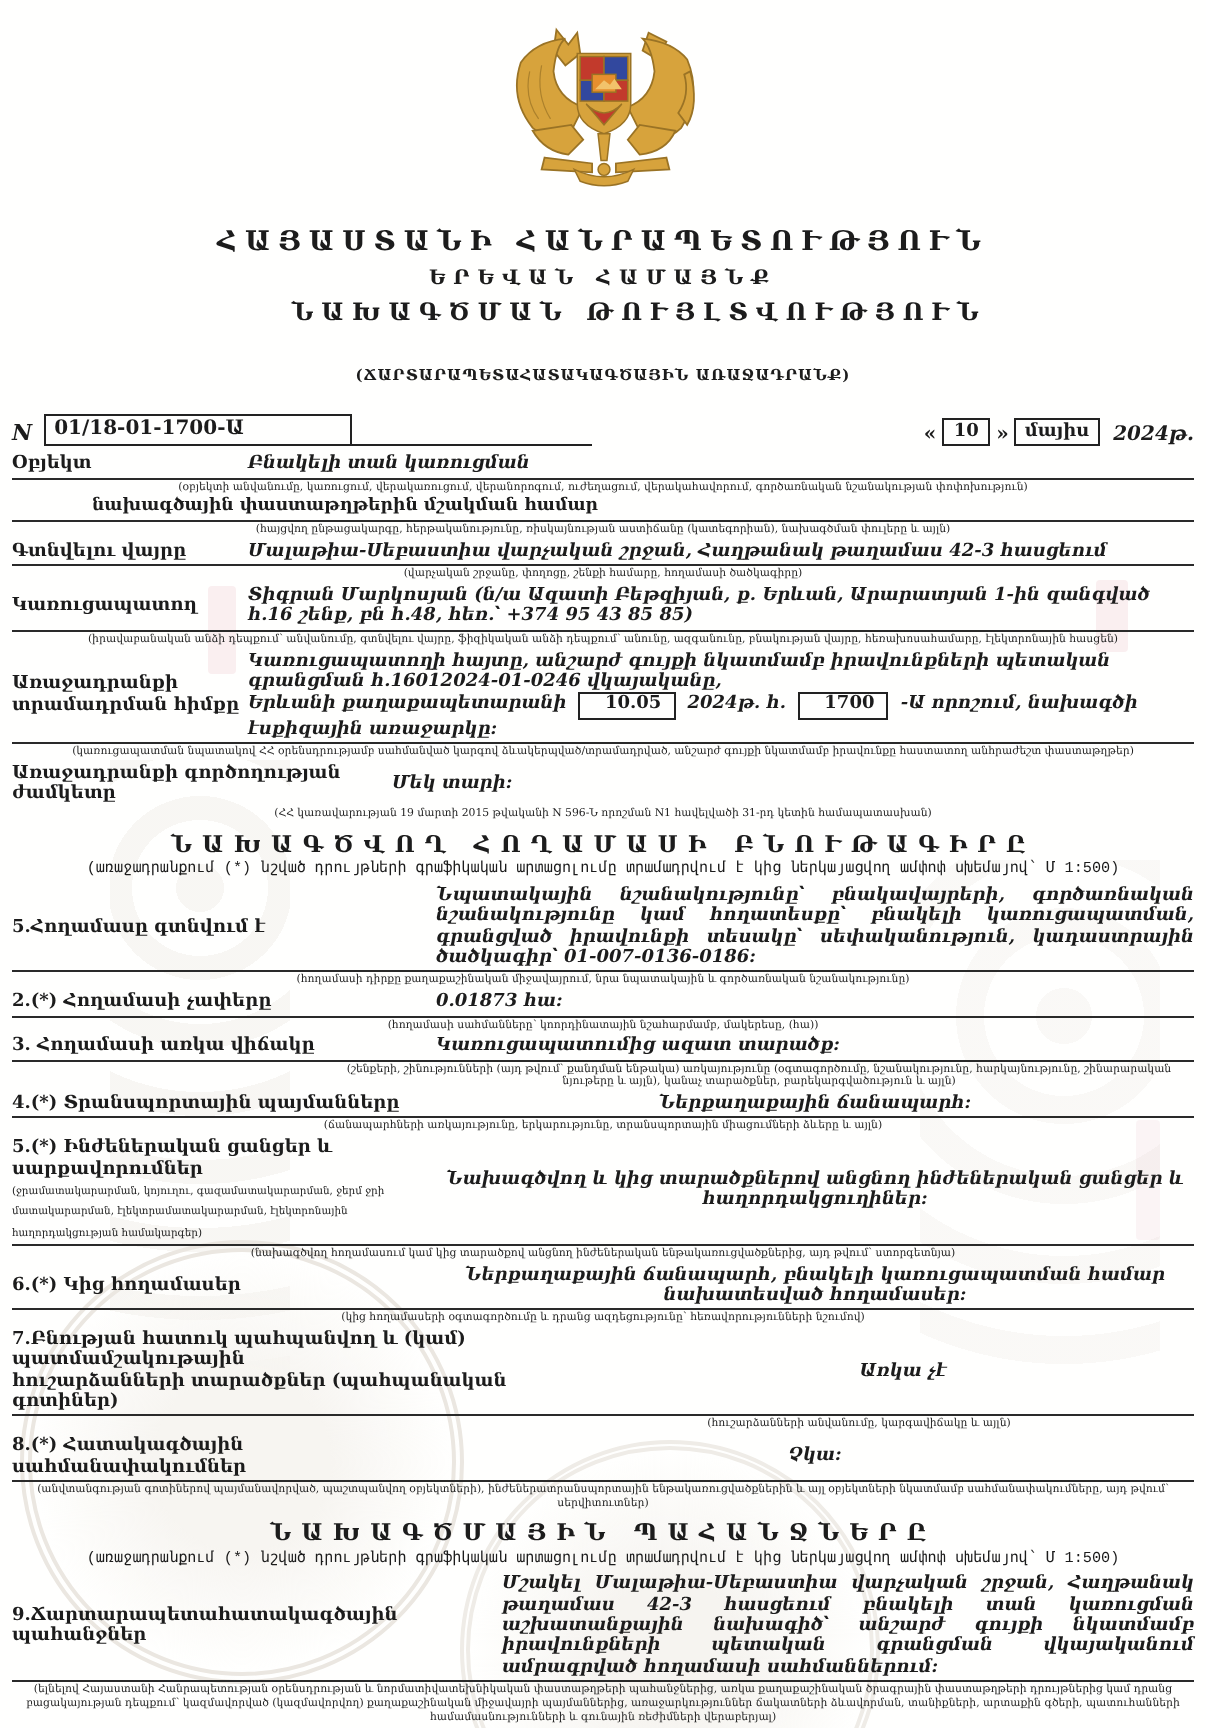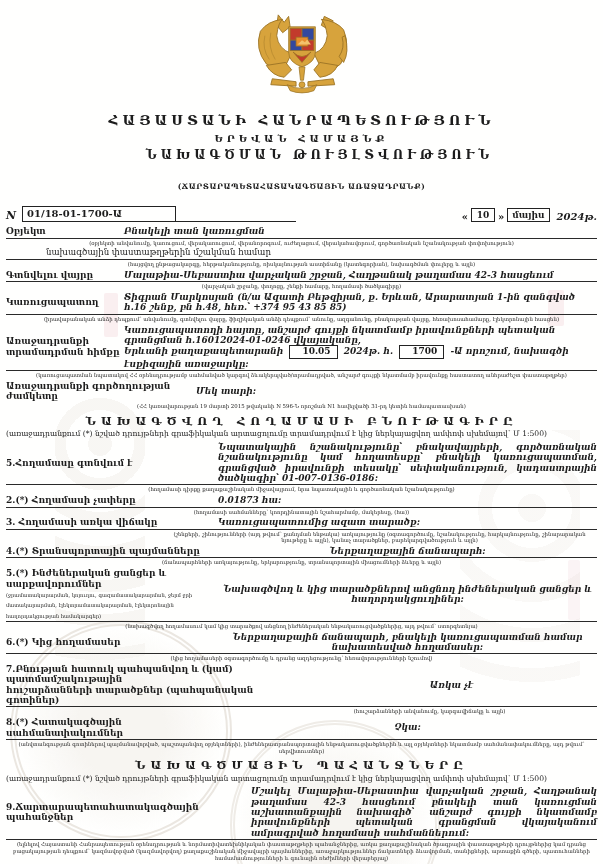--- a/index.html
+++ b/index.html
@@ -42,23 +42,23 @@
   .d-year{font-style:italic;font-size:10px;margin-left:4px;}
   .row{display:flex;border-bottom:1px solid #2a2a2a;padding:1px 0 1px 0;align-items:center;}
   .row.noline{border-bottom:none;}
   .lbl{font-weight:bold;flex:0 0 auto;}
   .val{font-weight:bold;font-style:italic;flex:1 1 auto;}
   .cap{font-size:5.4px;line-height:1.25;text-align:center;color:#222;padding:1px 4px 1px 4px;}
   .just{text-align:justify;}
   .w115{width:118px;}
   .w210{width:212px;}
   .sec{font-weight:bold;text-align:center;font-size:11.5px;letter-spacing:5px;margin-top:4px;}
-  .sec-sub{text-align:left;font-size:7.6px;margin:2px 0 2px 0;}
+  .sec-sub{text-align:center;font-size:7.6px;margin:2px 0 2px 0;font-family:Liberation Mono, monospace;}
   .inbox{border:1px solid #222;padding:0 6px 1px 12px;font-style:normal;font-weight:bold;display:inline-block;margin:0 3px;}
-  .note-right{font-weight:normal;font-style:normal;flex:0 0 auto;align-self:flex-end;font-size:8.6px;padding-left:40px;}
+  .note-right{font-weight:bold;font-style:normal;flex:0 0 auto;align-self:flex-end;font-size:8.6px;padding-left:40px;}
   .vc{display:flex;align-items:center;justify-content:center;}
   .smallcap-in{font-size:5.2px;font-weight:normal;line-height:1.25;color:#222;}
 </style>
 </head>
 <body>
 
 <div class="page">
 
   <div class="wm wm-strip"></div>
   <div class="wm wm-strip2"></div>

